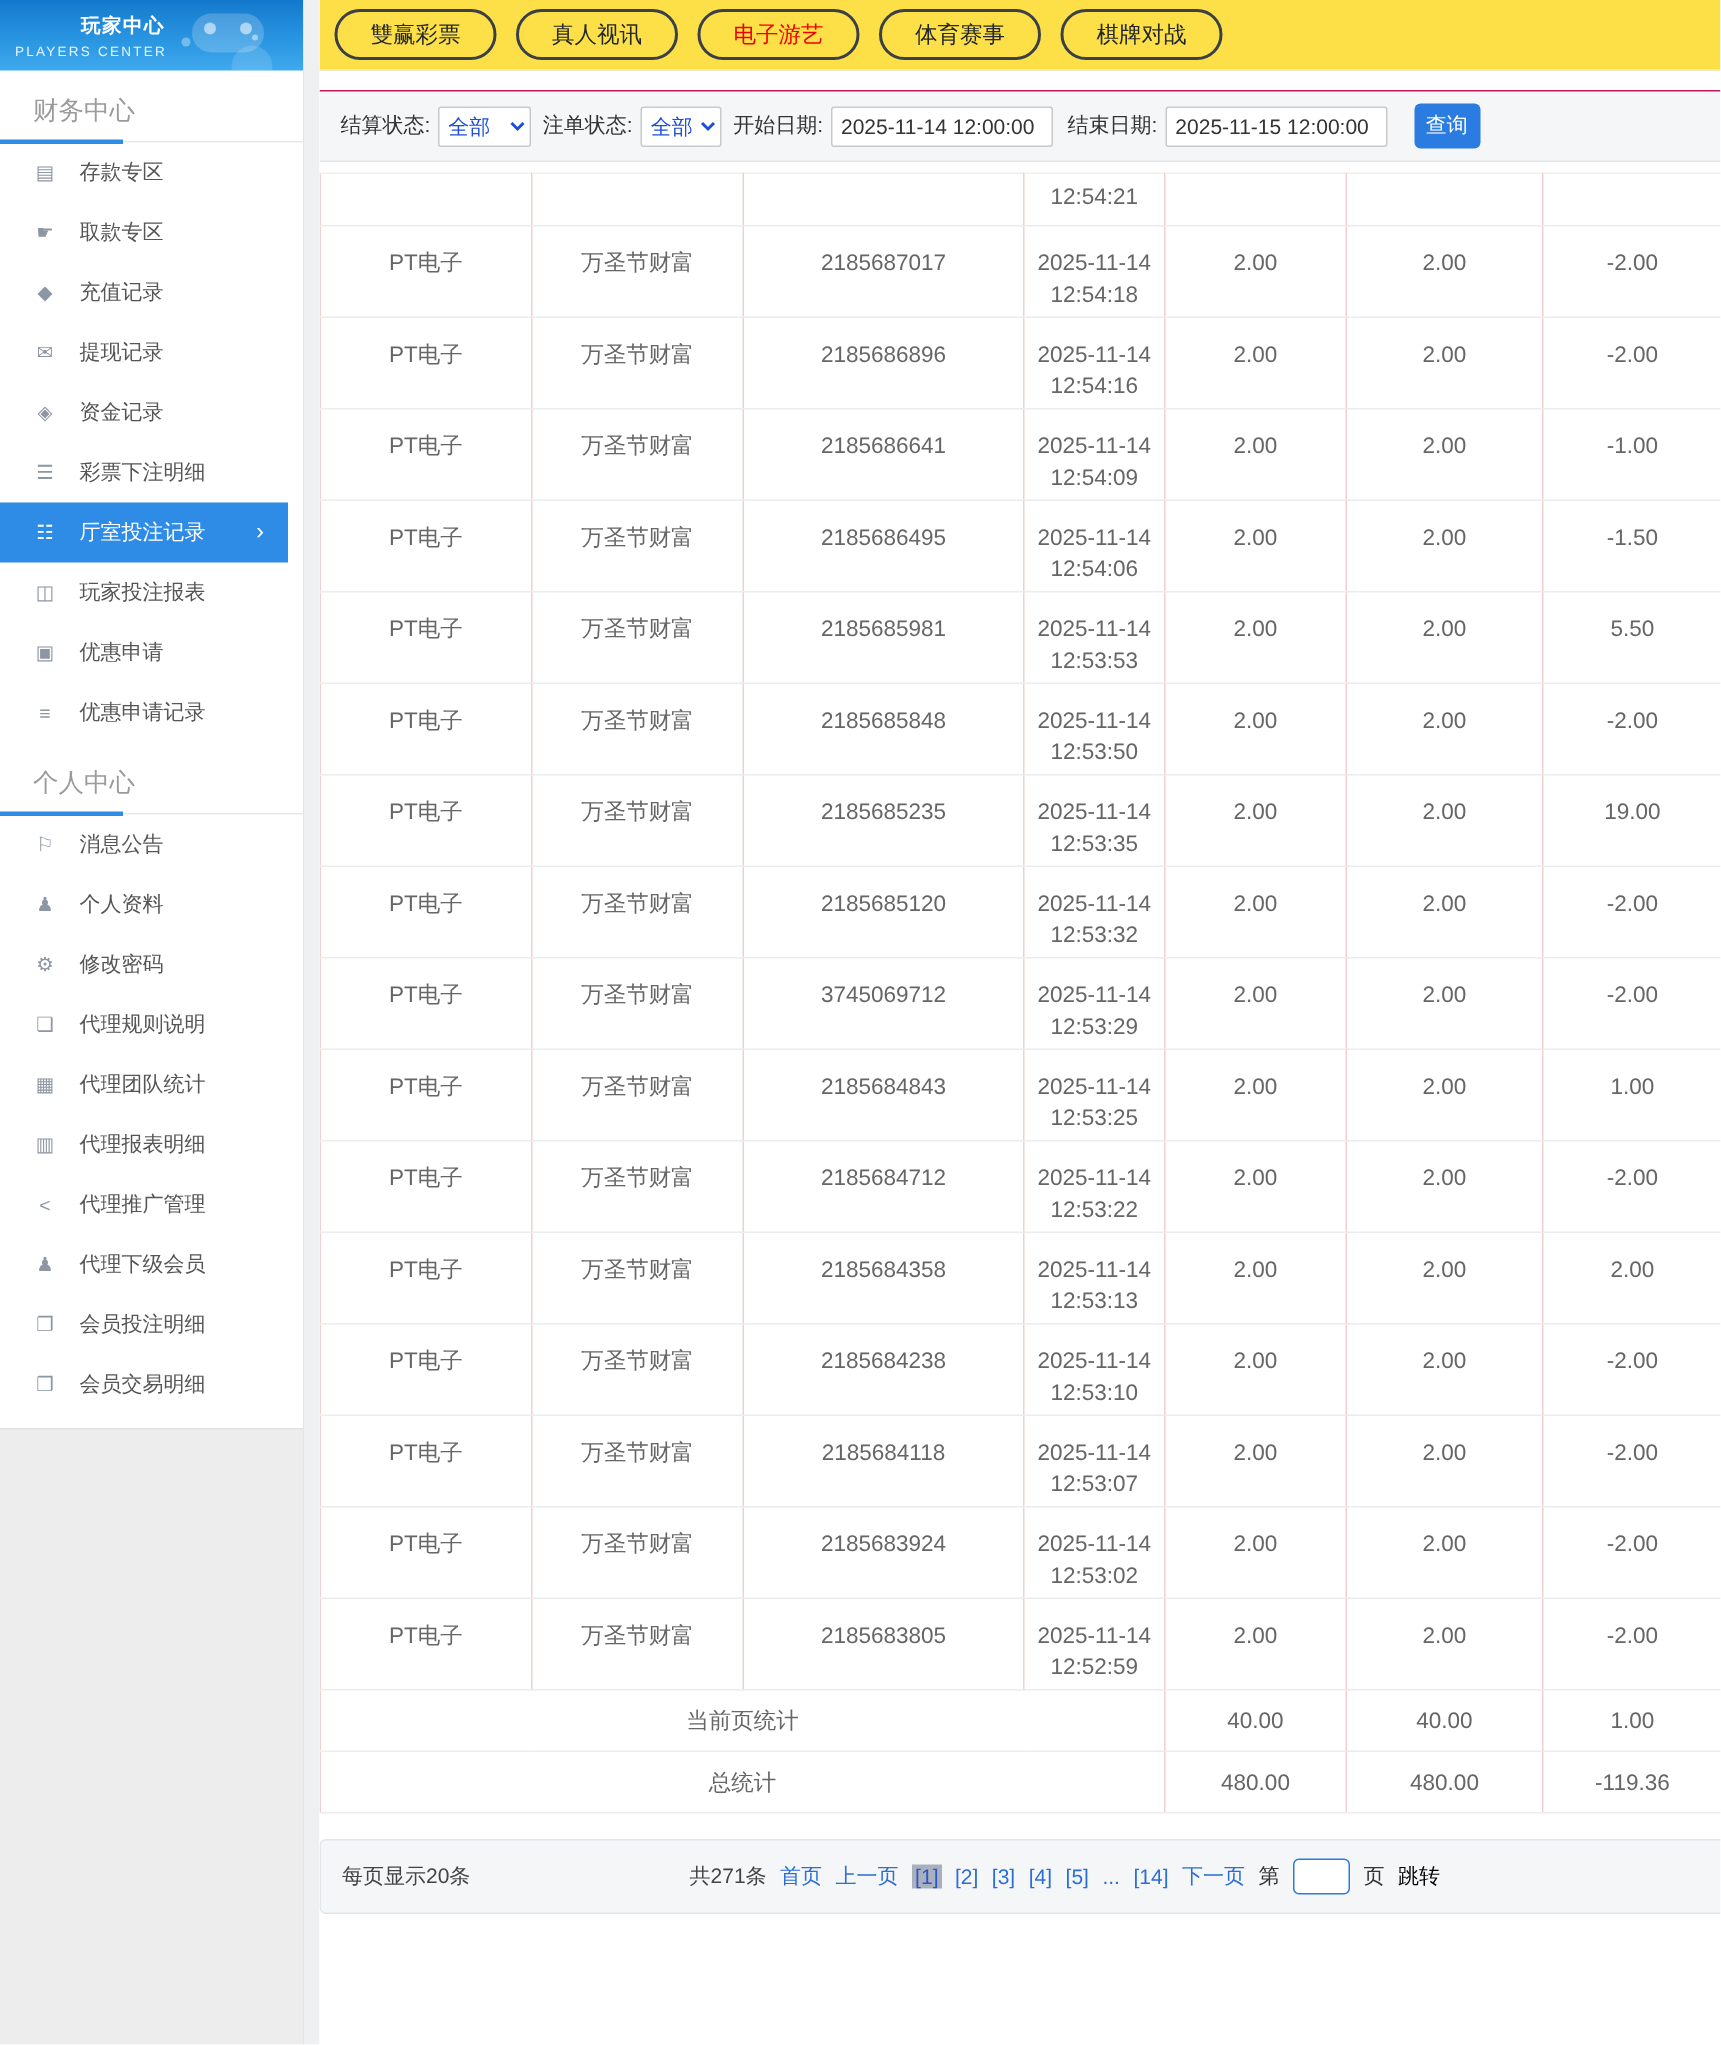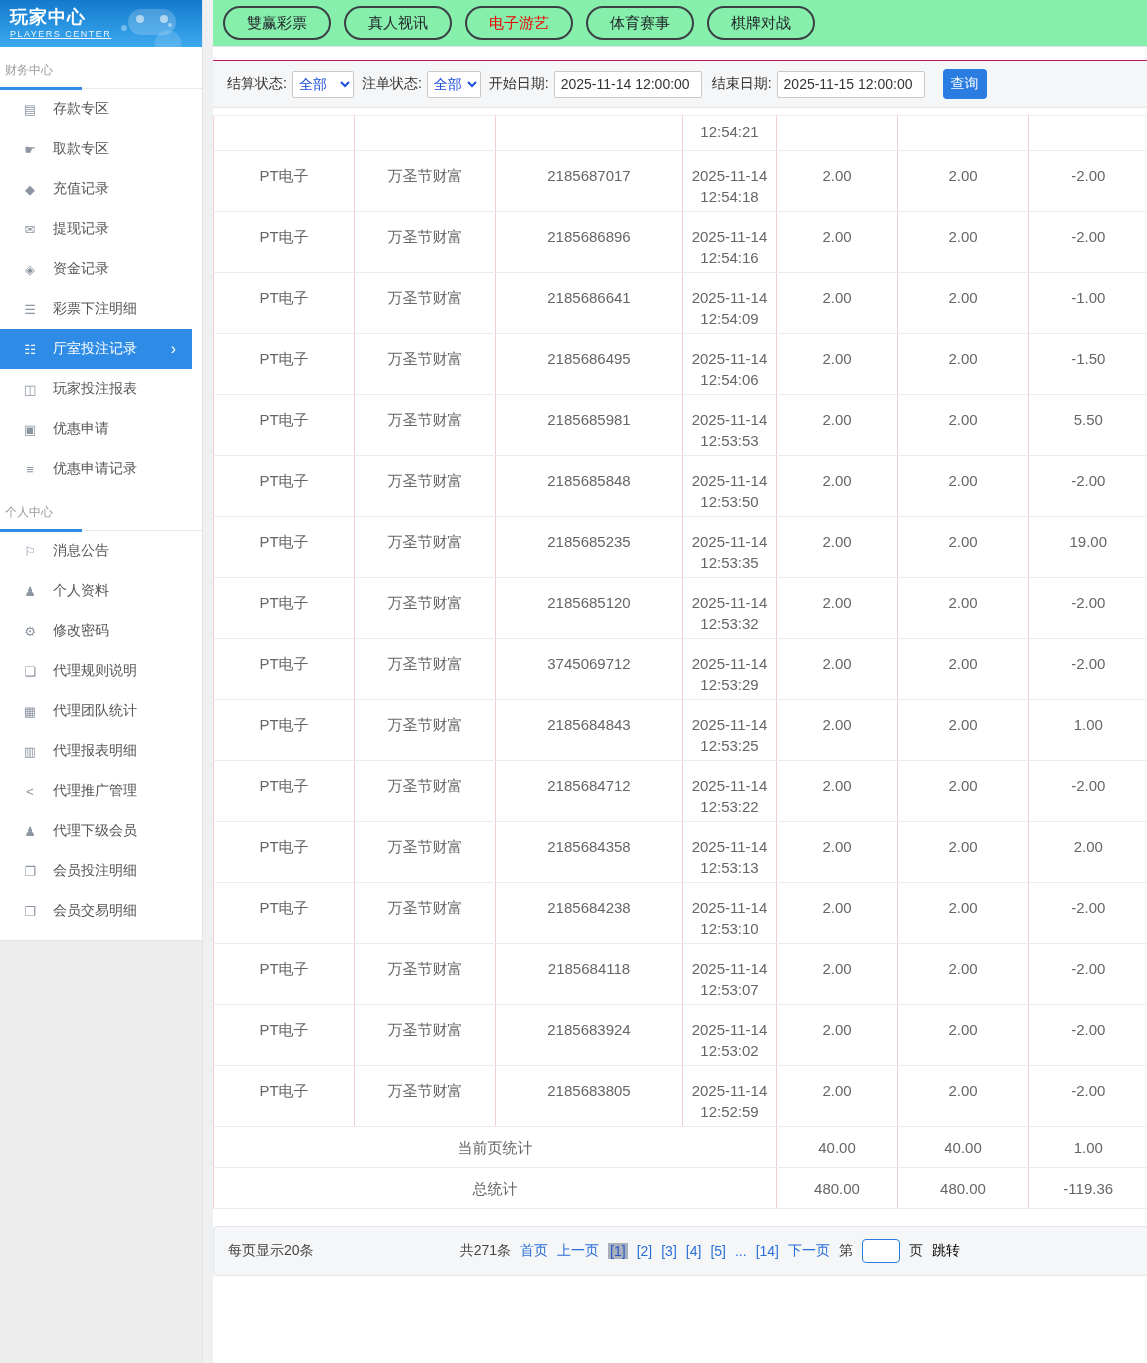--- a/index.html
+++ b/index.html
@@ -12,46 +12,46 @@
   .app { display:flex; width:1147px; min-height:1363px; align-items:stretch; }
 
   
   .sidebar { width:203px; flex:0 0 203px; background:#fff; border-right:1px solid #e4e4e4; display:flex; flex-direction:column; }
   .sb-header {
     height:47px; position:relative; overflow:hidden; color:#fff; padding:5px 0 0 10px;
     background:
       radial-gradient(circle at 168px 44px, rgba(255,255,255,.14) 0 13px, rgba(255,255,255,0) 14px),
       linear-gradient(180deg,#1479cd 0%, #2b97e2 60%, #3fa9ee 100%);
   }
-  .sb-title { font-size:18px; font-weight:bold; letter-spacing:1px; line-height:24px; }
-  .sb-sub { font-size:9px; letter-spacing:1.5px; color:#eaf5ff;text-decoration:underline; }
+  .sb-title { font-size:13px; font-weight:bold; letter-spacing:1px; line-height:24px;margin-left:44px; }
+  .sb-sub { font-size:9px; letter-spacing:1.5px; color:#eaf5ff; }
   .gamepad { position:absolute; right:26px; top:9px; width:48px; height:26px; border-radius:13px;
     background:rgba(255,255,255,.20); }
   .gamepad::before, .gamepad::after { content:''; position:absolute; top:6px; width:8px; height:8px; border-radius:50%;
     background:rgba(255,255,255,.55); }
   .gamepad::before { left:8px; } .gamepad::after { right:8px; box-shadow:6px 6px 0 -2px rgba(255,255,255,.45), -40px 9px 0 -1px rgba(255,255,255,.35); }
 
   .sb-sections { display:flex; flex-direction:column; }
   .sb-sec {
-    margin-top:9px; padding:6px 0 9px 5px; font-size:12px; color:#9b9b9b;
+    margin-top:9px; padding:6px 0 9px 22px; font-size:17px; color:#9b9b9b;
     border-bottom:1px solid #e9e9e9; position:relative;
   }
   .sb-sec::after { content:''; position:absolute; left:0; bottom:-2px; width:82px; height:3px; background:#2e8ce6; }
   .sb-item { height:40px; display:flex; align-items:center; padding-left:21px; font-size:14px; color:#555; cursor:pointer; }
   .sb-ic { width:18px; margin-right:14px; font-size:13px; color:#8d96a3; text-align:center; flex:0 0 18px; }
   .sb-item.active { background:#2e8ce6; color:#fff; margin-right:10px; padding-left:21px; }
   .sb-item.active .sb-ic { color:#fff; }
   .chev { margin-left:auto; margin-right:16px; font-size:16px; color:#fff; }
   .sb-fill { flex:1; background:#ededee; border-top:1px solid #e2e2e2; margin-top:9px; }
 
   .gutter { width:10px; flex:0 0 10px; background:#eef0f1; }
 
   
   .main { flex:1; display:flex; flex-direction:column; overflow:hidden; background:#fff; }
-  .tabstrip { height:47px; background:#86efac; border-bottom:1px solid #e3e6e9; display:flex; align-items:center; gap:13px; padding-left:10px; flex:0 0 47px;}
+  .tabstrip { height:47px; background:#fde047; border-bottom:1px solid #e3e6e9; display:flex; align-items:center; gap:13px; padding-left:10px; flex:0 0 47px;}
   .tab { height:34px; padding:0 22px; border:2px solid #3b4046; border-radius:18px; background:transparent;
     font-size:15px; color:#23262a; display:flex; align-items:center; cursor:pointer; white-space:nowrap;
     font-family:inherit; }
   .tab.active { color:#ee0000; }
 
   .spacer13 { height:13px; flex:0 0 13px; }
   .filterbar { height:48px; flex:0 0 48px; background:#f5f6f8; border-top:1px solid #be185d; border-bottom:1px solid #e3e6e9;
     display:flex; align-items:center; padding:0 14px; font-size:14px; color:#333; }
   .f-label { margin-right:5px; white-space:nowrap; }
   .filterbar select { height:27px; min-width:62px; border:1px solid #c9c9c9; background:#fff; font-size:14px; color:#1d4ed8;

